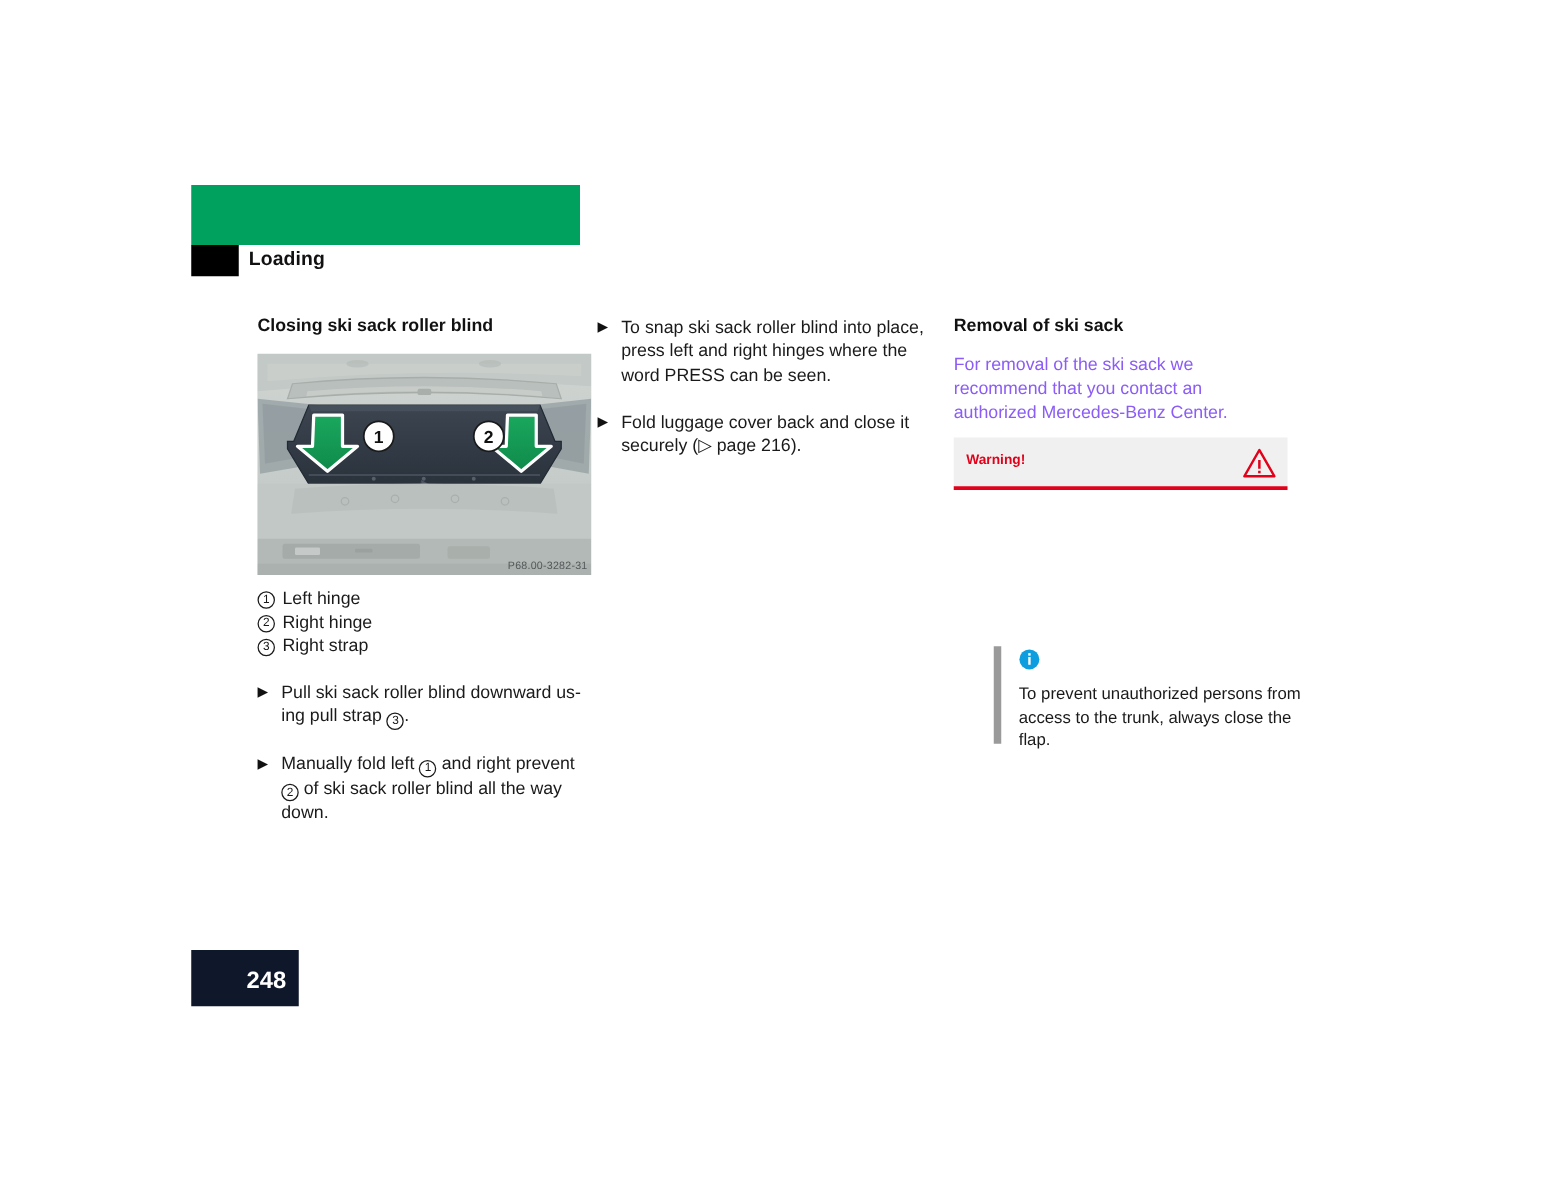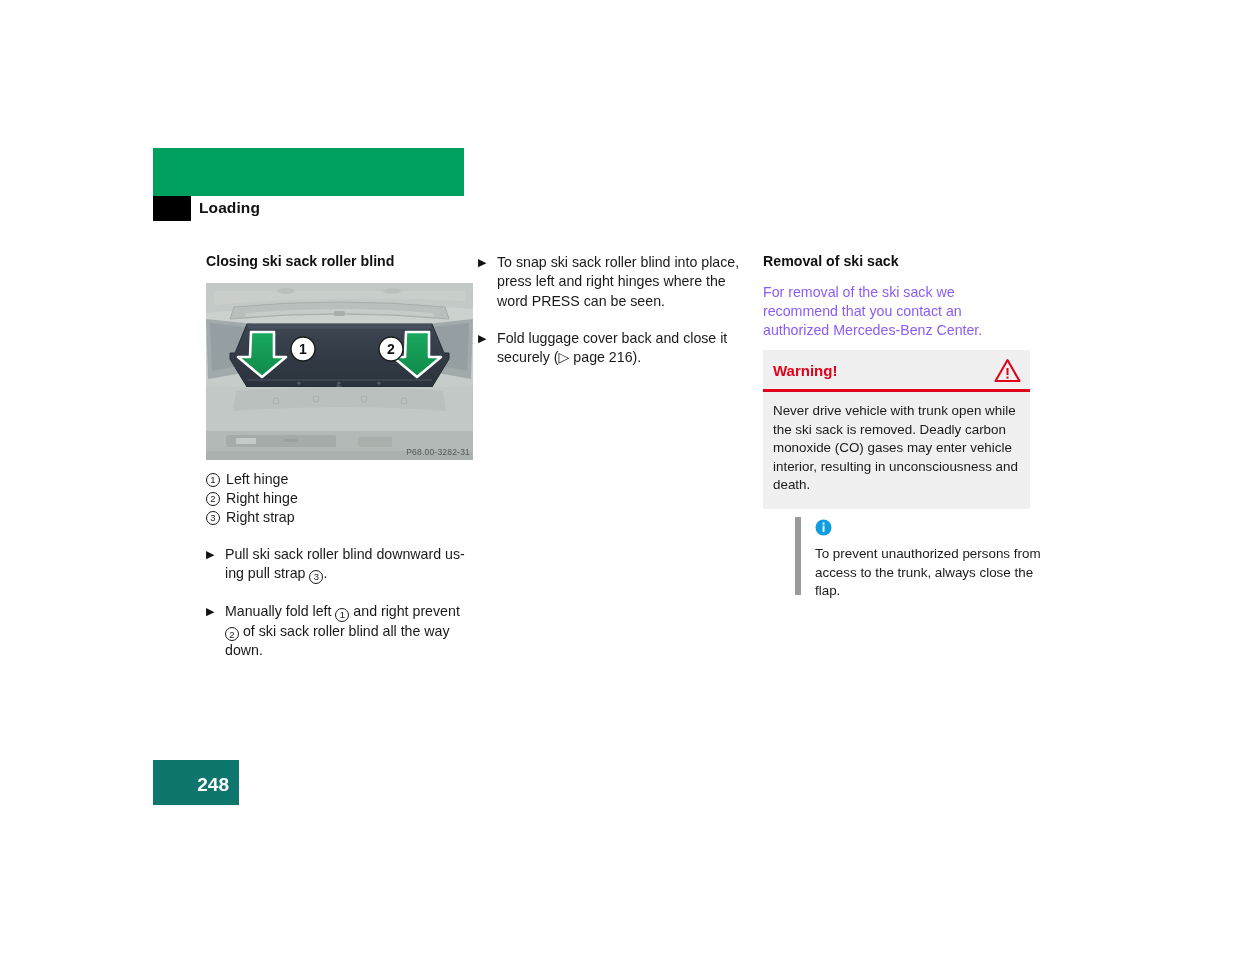--- a/index.html
+++ b/index.html
@@ -134,21 +134,21 @@
     background: #f0f0f0;
   }
   #warning-head {
     position: relative;
     height: 42px;
     border-bottom: 3px solid #e2001a;
   }
   #warning-label {
     position: absolute;
     left: 10px; top: 12px;
-    font-size: 15px;
+    font-size: 11px;
     font-weight: bold;
     color: #e2001a;
   }
   #warning-icon {
     position: absolute;
     right: 9px; top: 8px;
   }
   #warning-body {
     padding: 10px 12px 14px 10px;
     font-size: 13.4px;
@@ -174,21 +174,21 @@
     font-size: 13.4px;
     line-height: 18.5px;
     color: #1a1a1a;
   }
 
   
   #page-footer {
     position: absolute;
     left: 153px; top: 760px;
     width: 86px; height: 45px;
-    background: #0f766e;
+    background: #0f172a;
   }
   #page-number {
     position: absolute;
     right: 10px; bottom: 9px;
     font-size: 19px;
     font-weight: bold;
     color: #ffffff;
   }
 </style>
 </head>
@@ -324,21 +324,20 @@
   <div id="warning-head">
     <span id="warning-label">Warning!</span>
     <span id="warning-icon">
       <svg width="27" height="25" viewBox="0 0 27 25" xmlns="http://www.w3.org/2000/svg">
         <path d="M13.5 2 L25.5 23 L1.5 23 Z" fill="none" stroke="#e2001a" stroke-width="2" stroke-linejoin="round"></path>
         <rect x="12.5" y="10" width="2" height="7" fill="#e2001a"></rect>
         <rect x="12.5" y="18.6" width="2" height="2" fill="#e2001a"></rect>
       </svg>
     </span>
   </div>
-  <div id="warning-body">Never drive vehicle with trunk open while the ski sack is removed. Deadly carbon monoxide (CO) gases may enter vehicle interior, resulting in unconsciousness and death.</div>
 </div>
 
 <div id="info-note">
   <div id="info-bar"></div>
   <div id="info-icon">
     <svg width="17" height="17" viewBox="0 0 17 17" xmlns="http://www.w3.org/2000/svg">
       <circle cx="8.5" cy="8.5" r="8" fill="#0e9ee0"></circle>
       <rect x="7.6" y="6.6" width="1.9" height="6.2" fill="#ffffff"></rect>
       <rect x="7.6" y="3.5" width="1.9" height="2" fill="#ffffff"></rect>
     </svg>

